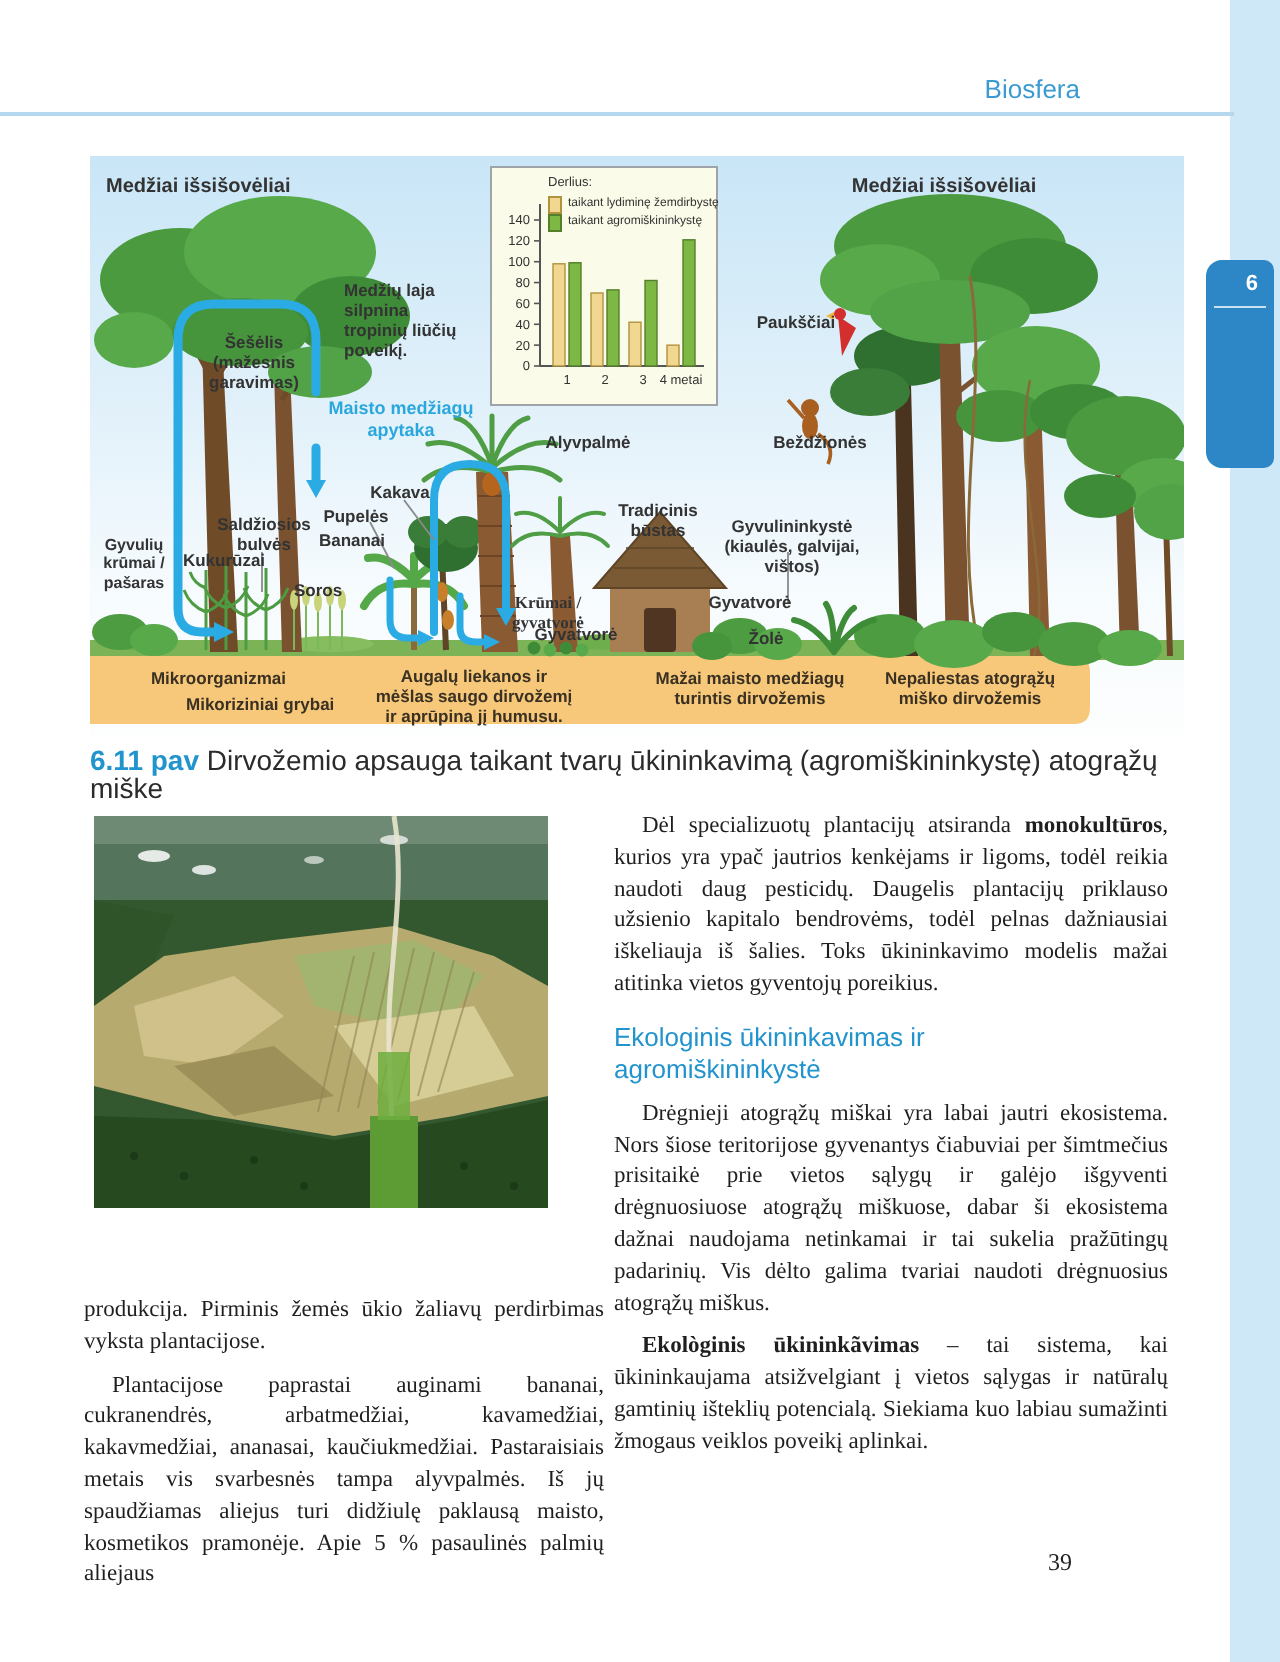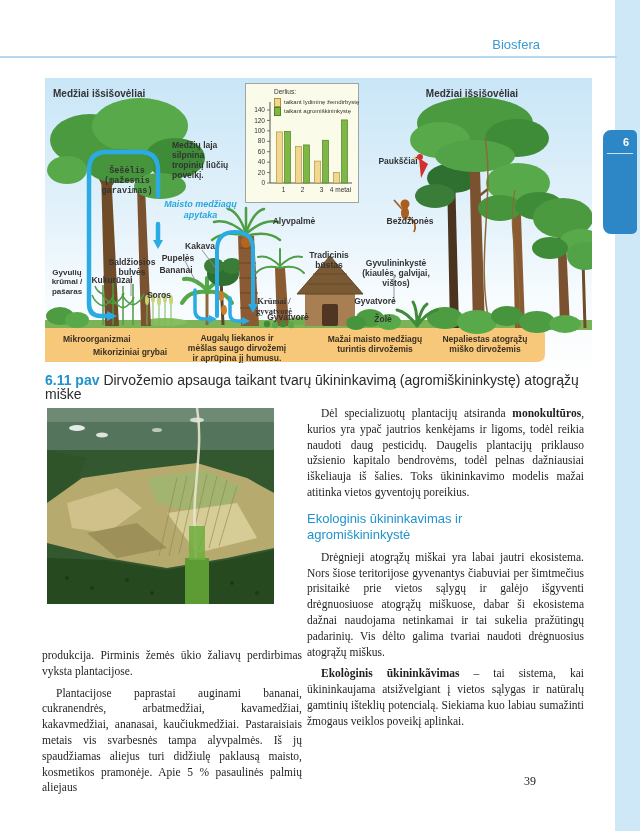--- a/index.html
+++ b/index.html
@@ -235,41 +235,41 @@
       <g stroke="#8a8a8a" stroke-width="0.9">
         <line x1="86" y1="198" x2="86" y2="218"></line>
         <line x1="157" y1="172" x2="172" y2="192"></line>
         <line x1="140" y1="183" x2="152" y2="206"></line>
         <line x1="349" y1="198" x2="349" y2="224"></line>
       </g>
     </svg>
 
     <div class="lbl big left" style="left:8px;top:10px;width:110px;">Medžiai išsišovėliai</div>
     <div class="lbl big" style="left:372px;top:10px;width:110px;">Medžiai išsišovėliai</div>
-    <div class="lbl" style="left:52px;top:88px;width:60px;font-family:Liberation Mono, monospace;">Šešėlis (mažesnis garavimas)</div>
+    <div class="lbl" style="left:52px;top:88px;width:60px;">Šešėlis (mažesnis garavimas)</div>
     <div class="lbl left" style="left:127px;top:62px;width:58px;">Medžių laja silpnina tropinių liūčių poveikį.</div>
-    <div class="lbl blue" style="left:108px;top:121px;width:95px;font-style:italic;">Maisto medžiagų apytaka</div>
+    <div class="lbl blue" style="left:108px;top:121px;width:95px;">Maisto medžiagų apytaka</div>
     <div class="lbl" style="left:218px;top:138px;width:62px;">Alyvpalmė</div>
     <div class="lbl" style="left:133px;top:163px;width:44px;">Kakava</div>
     <div class="lbl" style="left:111px;top:175px;width:44px;">Pupelės</div>
     <div class="lbl" style="left:108px;top:187px;width:46px;">Bananai</div>
     <div class="lbl" style="left:62px;top:179px;width:50px;">Saldžiosios bulvės</div>
     <div class="lbl" style="left:45px;top:197px;width:44px;">Kukurūzai</div>
     <div class="lbl" style="left:99px;top:212px;width:30px;">Soros</div>
     <div class="lbl" style="left:0px;top:190px;width:44px;font-size:8px;">Gyvulių krūmai / pašaras</div>
     <div class="lbl" style="left:205px;top:218px;width:48px;font-family:Liberation Serif, serif;">Krūmai / gyvatvorė</div>
     <div class="lbl" style="left:222px;top:234px;width:42px;">Gyvatvorė</div>
     <div class="lbl" style="left:258px;top:172px;width:52px;">Tradicinis būstas</div>
     <div class="lbl" style="left:303px;top:180px;width:96px;">Gyvulininkystė (kiaulės, galvijai, vištos)</div>
     <div class="lbl" style="left:309px;top:218px;width:42px;">Gyvatvorė</div>
     <div class="lbl" style="left:324px;top:236px;width:28px;">Žolė</div>
     <div class="lbl" style="left:330px;top:78px;width:46px;">Paukščiai</div>
     <div class="lbl" style="left:337px;top:138px;width:56px;">Beždžionės</div>
 
-    <div class="soil-lbl" style="left:18px;top:256px;width:80px;text-align:left;">Mikroorganizmai</div>
+    <div class="soil-lbl" style="left:18px;top:256px;width:80px;text-align:right;">Mikroorganizmai</div>
     <div class="soil-lbl" style="left:48px;top:269px;width:92px;text-align:left;">Mikoriziniai grybai</div>
     <div class="soil-lbl" style="left:140px;top:255px;width:104px;">Augalų liekanos ir mėšlas saugo dirvožemį ir aprūpina jį humusu.</div>
     <div class="soil-lbl" style="left:282px;top:256px;width:96px;">Mažai maisto medžiagų turintis dirvožemis</div>
     <div class="soil-lbl" style="left:390px;top:256px;width:100px;">Nepaliestas atogrąžų miško dirvožemis</div>
 
     <div class="chart-box">
       <div class="chart-legend" id="chart-legend">
           <div class="leg-title">Derlius:</div>
           <div class="leg-item">
             <span class="leg-swatch" style="background: rgb(242, 215, 145); border-color: rgb(176, 146, 63);"></span>

